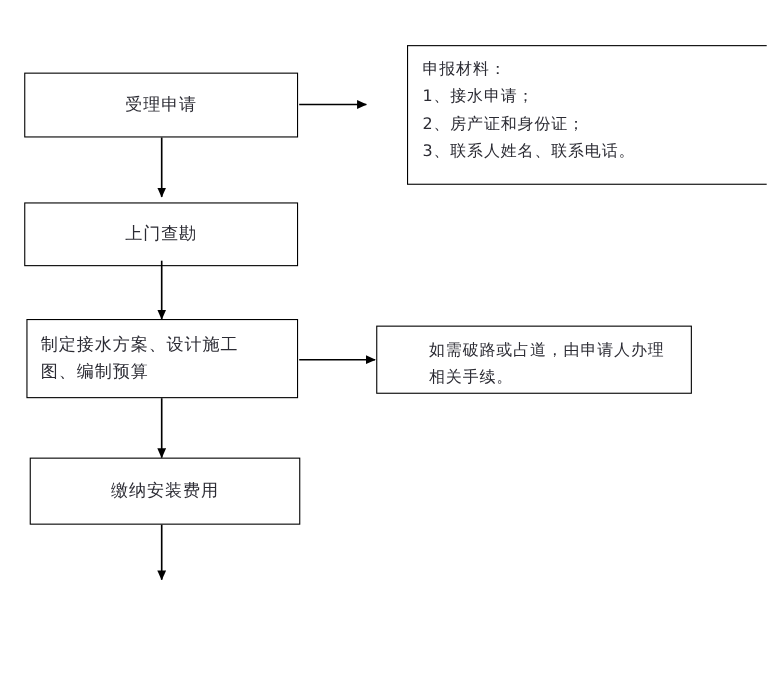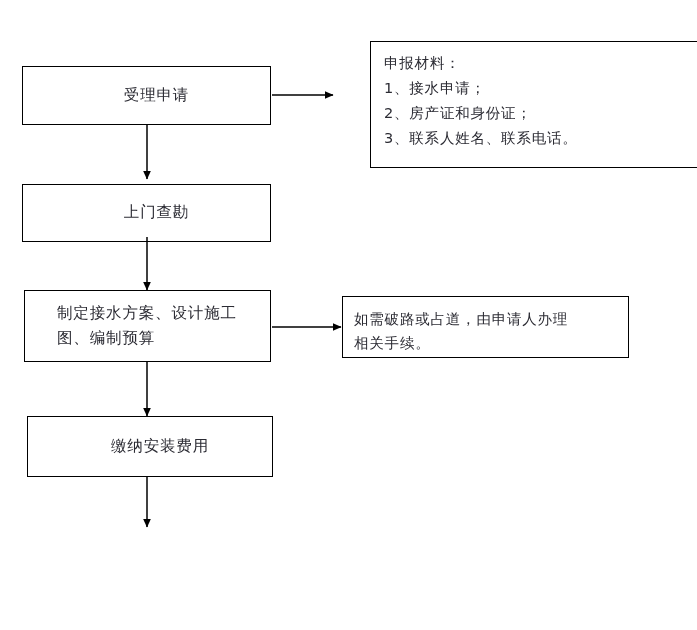--- a/index.html
+++ b/index.html
@@ -40,21 +40,20 @@
   .node.lefted {
     justify-content: flex-start;
     text-align: left;
   }
   .node-text {
     display: block;
     white-space: pre-line;
   }
   .process {
     font-size: 15.5px;
-    padding-left: 20px;
   }
   .process.centered .node-text {
     padding: 0 8px;
   }
   .process.lefted .node-text {
     padding: 0 0 0 12px;
   }
   .note {
     font-size: 14.5px;
     align-items: flex-start;
@@ -100,21 +99,21 @@
   </div>
 
 
   <div class="node note" style="left: 334px; top: 41px; width: 330px; height: 127px; margin-left: 36px;">
     <span class="node-text">申报材料：
 1、接水申请；
 2、房产证和身份证；
 3、联系人姓名、联系电话。</span>
   </div>
 
-  <div class="node note note-short" style="left: 342px; top: 296px; width: 287px; height: 62px;">
+  <div class="node note note-short" style="left: 342px; top: 296px; width: 287px; height: 62px; padding-left: 36px;">
     <span class="node-text">如需破路或占道，由申请人办理
 相关手续。</span>
   </div>
 
   <svg class="arrow-layer" viewBox="0 0 697 630" width="697" height="630" xmlns="http://www.w3.org/2000/svg">
     <defs>
       <marker id="arrowhead" markerWidth="9" markerHeight="8" refX="8.4" refY="4" orient="auto" markerUnits="userSpaceOnUse">
         <path d="M0,0 L9,4 L0,8 z" fill="#000000"></path>
       </marker>
     </defs>

